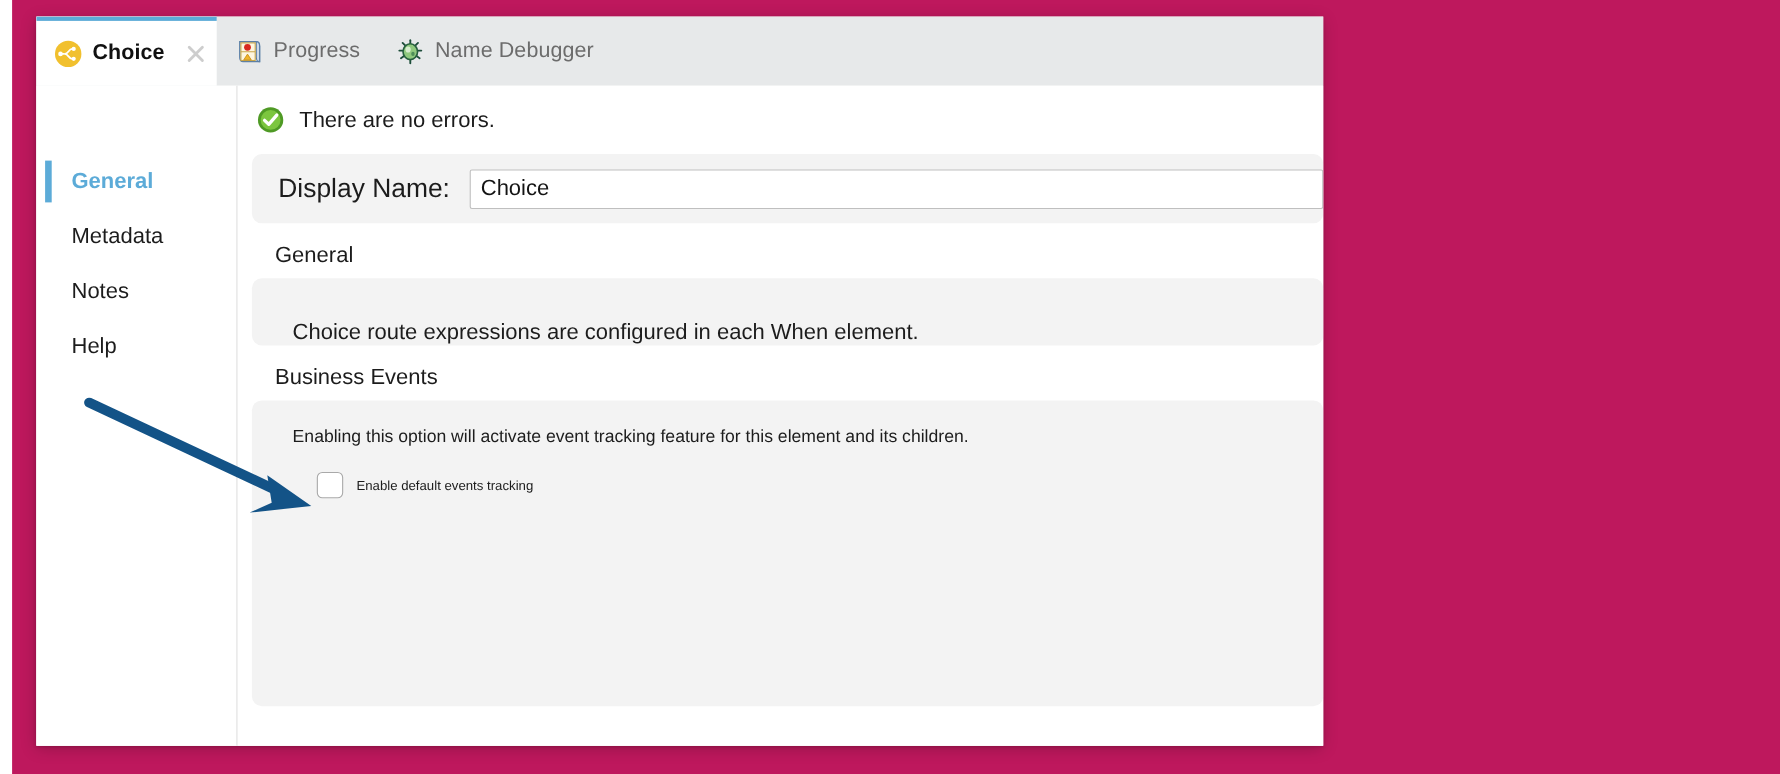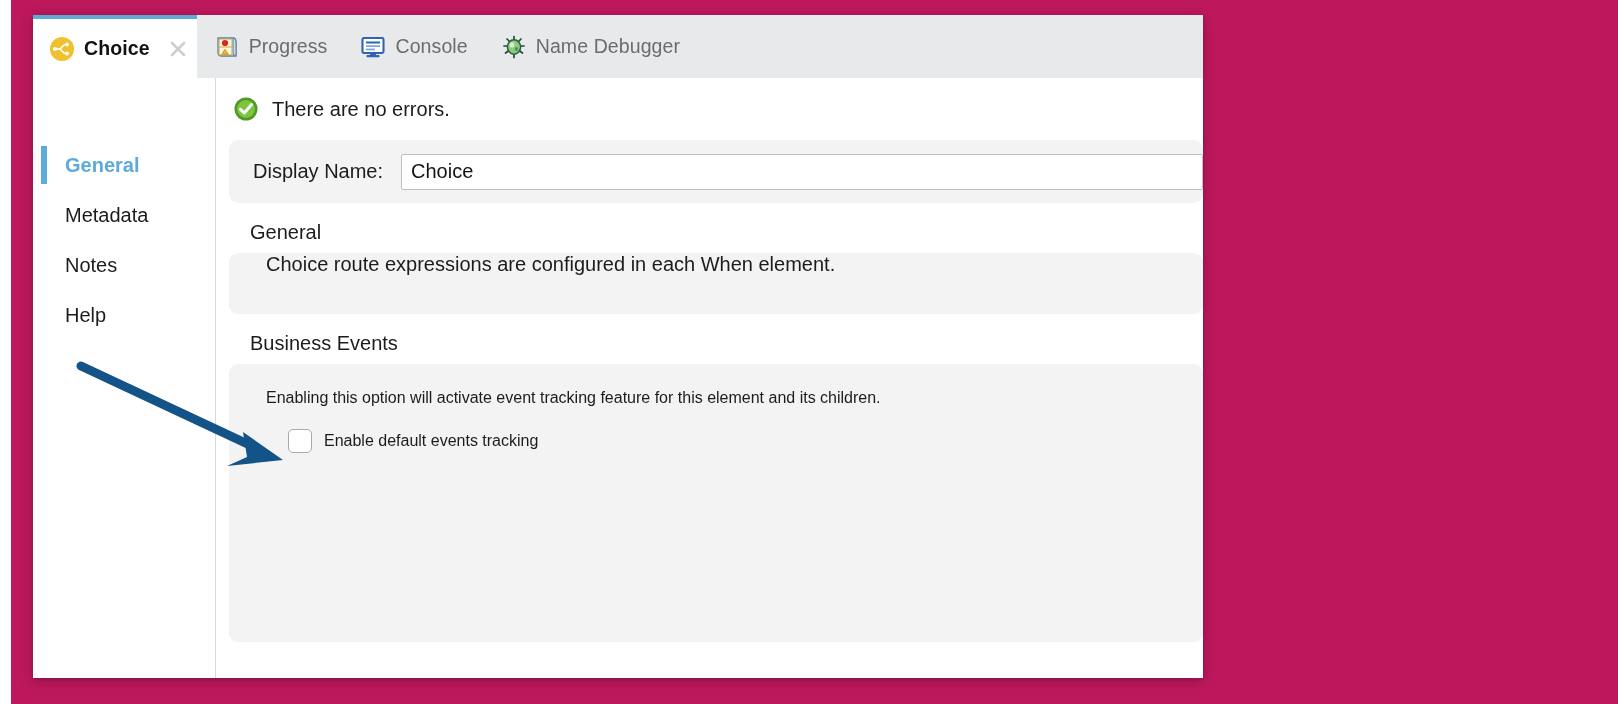--- a/index.html
+++ b/index.html
@@ -160,21 +160,21 @@
   }
 
   .displayname-box {
     height: 63px;
     display: flex;
     align-items: center;
     padding-left: 24px;
     gap: 18px;
   }
   .field-label {
-    font-size: 20px;
+    font-size: 24px;
     color: #1c1c1c;
     white-space: nowrap;
   }
   .text-input {
     flex: 1 1 auto;
     height: 36px;
     background: #ffffff;
     border: 1px solid #bfbfbf;
     border-radius: 2px;
     font-family: "Liberation Sans", sans-serif;
@@ -188,21 +188,21 @@
 
   .section-title {
     font-size: 20px;
     color: #1c1c1c;
     padding: 18px 0 9px 21px;
   }
 
   .info-box {
     min-height: 61px;
     display: flex;
-    align-items: flex-start;
+    align-items: flex-end;
     padding: 0 20px 0 37px;
     font-size: 20px;
     color: #1c1c1c;
   }
 
   .events-box {
     padding: 24px 20px 20px 37px;
     box-sizing: border-box;
     height: 278px;
   }
@@ -222,21 +222,21 @@
   .checkbox {
     width: 24px; height: 24px;
     flex: 0 0 24px;
     background: #ffffff;
     border: 1px solid #a9a9a9;
     border-radius: 5px;
     box-sizing: border-box;
     cursor: pointer;
   }
   .checkbox-label {
-    font-size: 16px;
+    font-size: 12px;
     color: #1c1c1c;
     cursor: pointer;
   }
 
   
   .annotation {
     position: absolute;
     left: 0; top: 0;
     width: 1618px;
     height: 704px;
@@ -281,33 +281,20 @@
             <path d="M19 4 Q22 4 22 8 V22 Q19 22 19 18 Z" fill="#cdd9e6" stroke="#5b7fa6" stroke-width="1"></path>
             <rect x="5" y="5" width="13" height="16" fill="#fdf6e0" stroke="#c8a64a" stroke-width="1"></rect>
             <line x1="5" y1="13" x2="18" y2="13" stroke="#c8a64a" stroke-width="1"></line>
             <circle cx="11" cy="9" r="3.1" fill="#d8281f"></circle>
             <path d="M11 15.2 L14.4 20.4 H7.6 Z" fill="#f0b429" stroke="#c8901a" stroke-width="0.8"></path>
           </svg>
         </span>
         <span class="tab-label">Progress</span>
       </div>
 
-      <div class="tab">
-        <span class="tab-icon">
-          <svg viewBox="0 0 26 26" width="26" height="26">
-            <rect x="2.5" y="4" width="21" height="15" rx="1.4" fill="#ffffff" stroke="#2e64b0" stroke-width="2.1"></rect>
-            <rect x="6" y="7.5" width="14" height="2" fill="#2e64b0"></rect>
-            <rect x="6" y="11.3" width="14" height="1.7" fill="#7fa5d6"></rect>
-            <rect x="6" y="14.6" width="9" height="1.7" fill="#7fa5d6"></rect>
-            <rect x="10" y="19" width="6" height="2.4" fill="#2e64b0"></rect>
-            <rect x="6.5" y="21" width="13" height="2.2" rx="0.8" fill="#2e64b0"></rect>
-          </svg>
-        </span>
-        <span class="tab-label">Console</span>
-      </div>
 
 
       <div class="tab">
         <span class="tab-icon">
           <svg viewBox="0 0 26 26" width="26" height="26">
             <g stroke="#1d4d3a" stroke-width="1.7" stroke-linecap="round">
               <path d="M13 2.5 V6"></path>
                 <path d="M6 5 L9 8"></path>
                 <path d="M20 5 L17 8"></path>
               <path d="M3 12 H7"></path>

